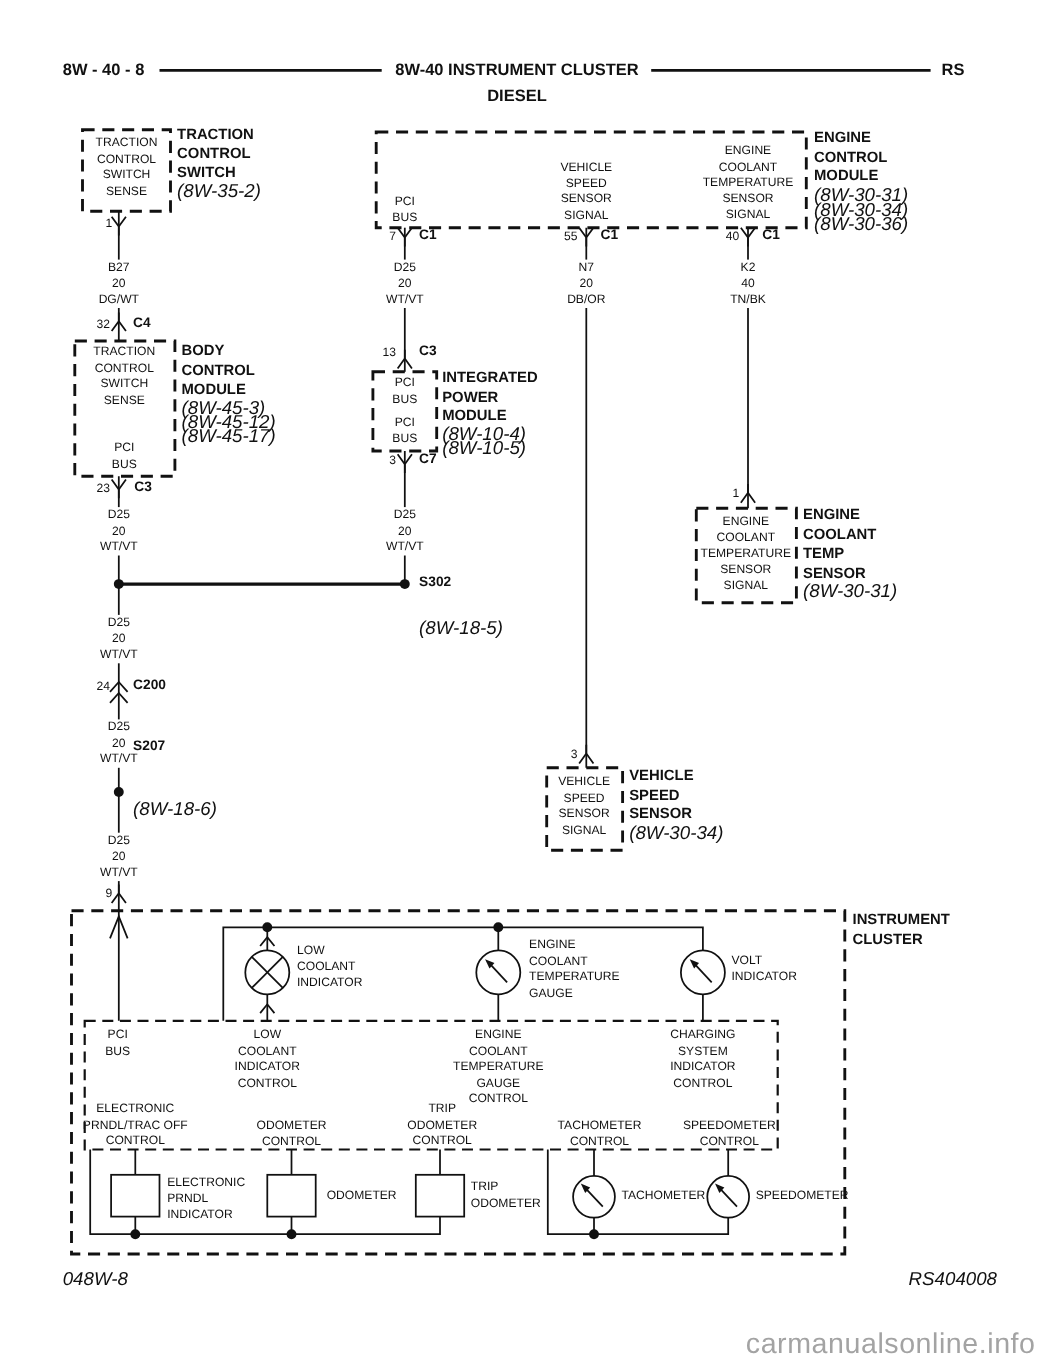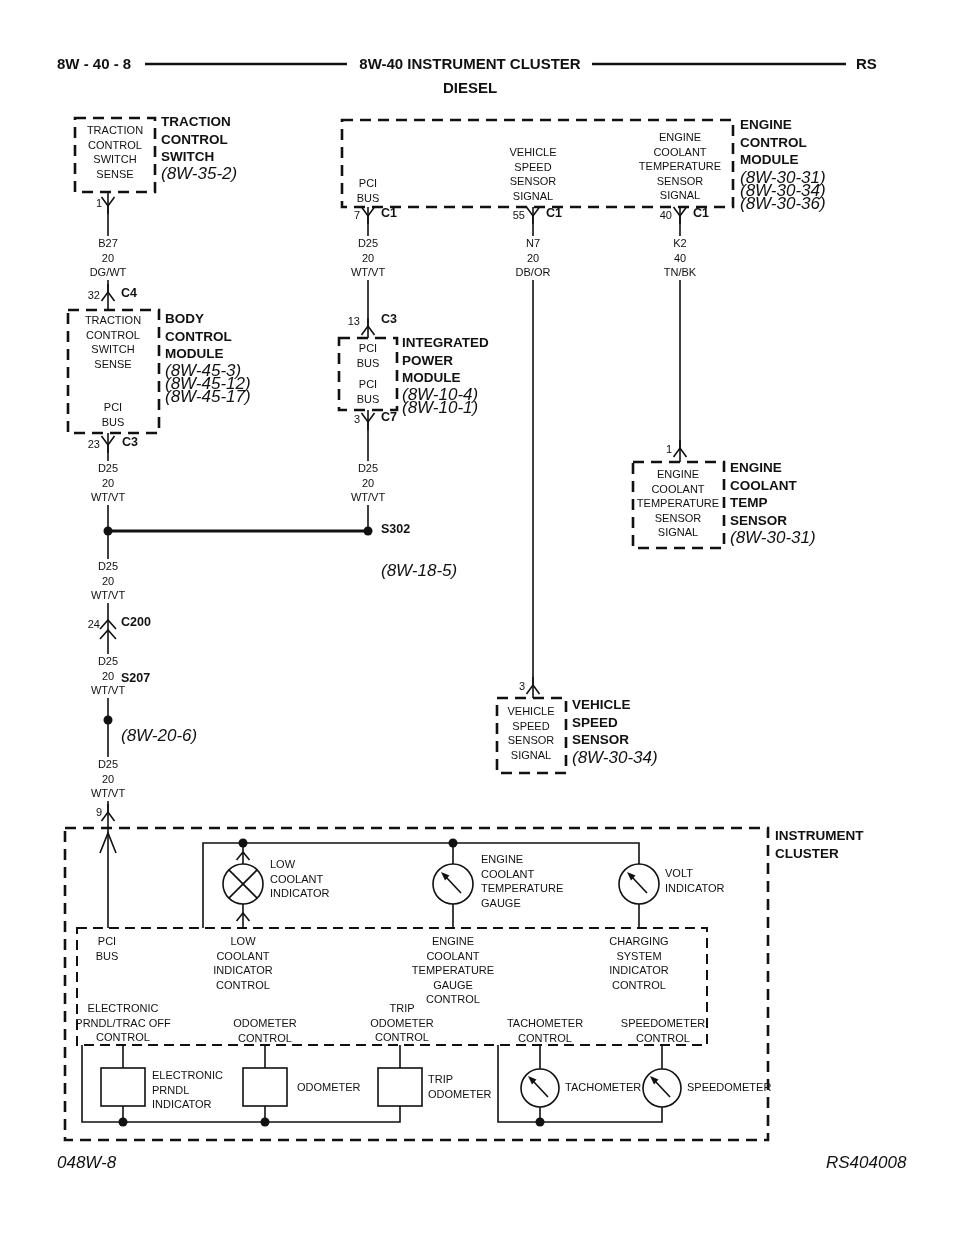--- a/index.html
+++ b/index.html
@@ -170,21 +170,21 @@
 <div class="t ref" style="left:381px;top:564px">(8W-18-5)</div>
 <div class="t mask c" style="left:108px;top:559px">D25
 20
 WT/VT</div>
 <div class="t r" style="left:84px;top:617px;width:16px">24</div>
 <div class="t conn" style="left:121px;top:616px">C200</div>
 <div class="t mask c" style="left:108px;top:654px">D25
 20
 WT/VT</div>
 <div class="t conn" style="left:121px;top:672px">S207</div>
-<div class="t ref" style="left:121px;top:729px">(8W-20-6)</div>
+<div class="t ref" style="left:121px;top:729px">(8W-18-6)</div>
 <div class="t mask c" style="left:108px;top:757px">D25
 20
 WT/VT</div>
 <div class="t r" style="left:88px;top:805px;width:14px">9</div>
 
 <div class="t c" style="left:368px;top:176px">PCI
 BUS</div>
 <div class="t c" style="left:533px;top:145px">VEHICLE
 SPEED
 SENSOR
@@ -219,21 +219,21 @@
 <div class="t r" style="left:344px;top:314px;width:16px">13</div>
 <div class="t conn" style="left:381px;top:313px">C3</div>
 <div class="t c" style="left:368px;top:341px">PCI
 BUS</div>
 <div class="t c" style="left:368px;top:377px">PCI
 BUS</div>
 <div class="t big" style="left:402px;top:334px">INTEGRATED
 POWER
 MODULE</div>
 <div class="t ref" style="left:402px;top:388px">(8W-10-4)
-(8W-10-1)</div>
+(8W-10-5)</div>
 <div class="t r" style="left:346px;top:412px;width:14px">3</div>
 <div class="t conn" style="left:381px;top:411px">C7</div>
 <div class="t mask c" style="left:368px;top:461px">D25
 20
 WT/VT</div>
 
 <div class="t r" style="left:656px;top:442px;width:16px">1</div>
 <div class="t c" style="left:678px;top:467px">ENGINE
 COOLANT
 TEMPERATURE
@@ -299,14 +299,15 @@
 PRNDL
 INDICATOR</div>
 <div class="t" style="left:297px;top:1080px">ODOMETER</div>
 <div class="t" style="left:428px;top:1072px">TRIP
 ODOMETER</div>
 <div class="t" style="left:565px;top:1080px">TACHOMETER</div>
 <div class="t" style="left:687px;top:1080px">SPEEDOMETER</div>
 
 <div class="t ref" style="left:57px;top:1156px">048W-8</div>
 <div class="t ref" style="left:826px;top:1156px">RS404008</div>
+<div class="t wm" style="left:678px;top:1208px">carmanualsonline.info</div>
 
 </div>
 
 </body></html>

